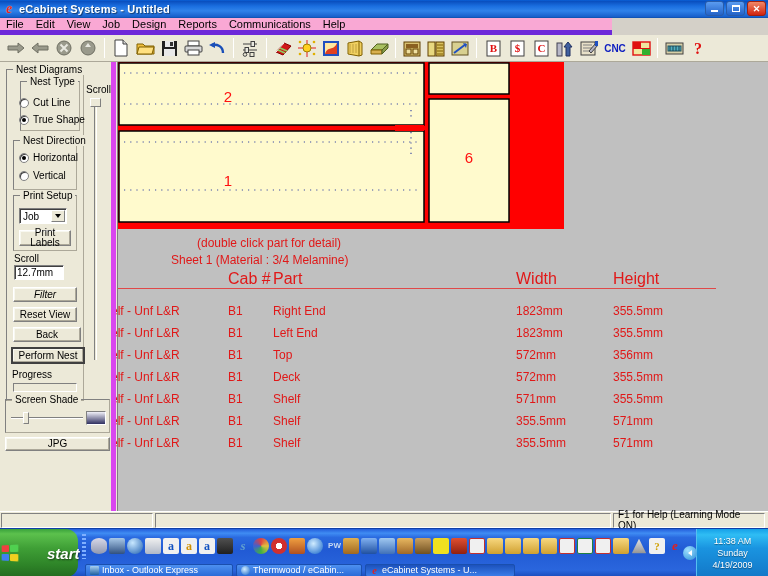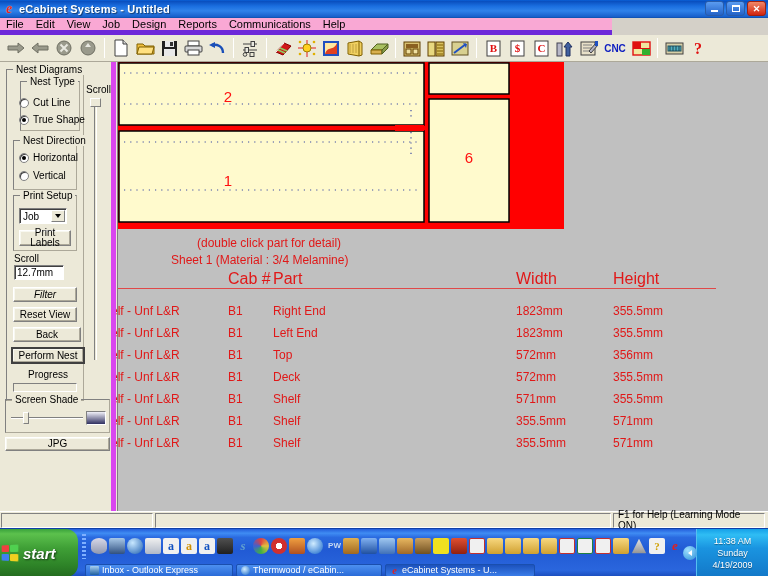--- a/index.html
+++ b/index.html
@@ -206,21 +206,21 @@
   
   .taskbar {
     position:absolute; left:0; top:528px; width:768px; height:48px;
     background: linear-gradient(to bottom,#245edb 0%,#3f8cf3 9%,#2a6ae0 18%,#215ad4 45%,#2a66dd 88%,#1c4fc0 100%);
     border-top:1px solid #1040a8;
   }
   .startbtn {
     position:absolute; left:0; top:0; width:78px; height:48px;
     background: linear-gradient(to bottom,#39a23b 0%,#5cc14d 10%,#3f9f36 40%,#2e8428 75%,#236b1f 100%);
     border-radius:0 12px 12px 0;
-    display:flex; align-items:center; padding-left:1px;
+    display:flex; align-items:center; padding-left:1px;gap:24px;
   }
   .startflag {
     width:17px; height:16px; flex:none; margin-right:5px;
     display:grid; grid-template-columns:1fr 1fr; grid-template-rows:1fr 1fr; gap:1.5px;
     transform: perspective(30px) rotateY(-12deg);
   }
   .startflag i { display:block; border-radius:1px; }
   .sf1{background:#f04040;} .sf2{background:#50d050;} .sf3{background:#4080f0;} .sf4{background:#f0d020;}
   .starttext {
     color:#fff; font-size:15px; font-style:italic; font-weight:bold;
@@ -536,21 +536,21 @@
     <div class="winbtn" style="left:19px; top:168px; width:52px; height:16px;">Print Labels</div>
 
     <div class="plainlabel" style="left:14px; top:191px;">Scroll</div>
     <div class="txtfield" style="left:14px; top:203px; width:50px; height:15px;">12.7mm</div>
 
     <div class="winbtn" style="left:13px; top:225px; width:64px; height:15px;font-style:italic;">Filter</div>
     <div class="winbtn" style="left:13px; top:245px; width:64px; height:15px;">Reset View</div>
     <div class="winbtn" style="left:13px; top:265px; width:68px; height:15px;">Back</div>
     <div class="winbtn default" style="left:11px; top:285px; width:74px; height:17px;">Perform Nest</div>
 
-    <div class="plainlabel" style="left:28px; top:307px;">Progress</div>
+    <div class="plainlabel" style="left:12px; top:307px;">Progress</div>
     <div class="progbar" style="left:13px; top:321px; width:64px; height:9px;"></div>
 
     <div class="plainlabel" style="left:86px; top:22px;">Scroll</div>
     <div class="scrolltrack" style="left:94px; top:36px; height:262px;"></div>
     <div class="scrollthumb" style="left:90px; top:36px;"></div>
 
     <div class="grp" style="left:5px; top:337px; width:105px; height:34px;">
       <span class="grp-label">Screen Shade</span>
     </div>
     <div class="sliderrail" style="left:11px; top:355px; width:72px;"></div>
@@ -712,21 +712,21 @@
       <span class="qi" style="background:linear-gradient(#e8e8e8,#909090);clip-path:polygon(50% 5%,95% 95%,5% 95%);"></span>
       <span class="qi" style="background:#f0f0f0;color:#d0a000;font:bold 11px 'Liberation Serif',serif;text-align:center;line-height:16px;">?</span>
       <span class="qi" style="color:#e02020;font:italic bold 13px 'Liberation Serif',serif;text-align:center;line-height:16px;">e</span>
     </div>
 
     <div class="tasks">
       <div class="task" style="width:148px;">
         <span class="ti" style="background:linear-gradient(#a8d0f0,#2060a0);"></span>
         <span class="tl">Inbox - Outlook Express</span>
       </div>
-      <div class="task" style="width:146px;">
+      <div class="task" style="width:126px;">
         <span class="ti" style="background:radial-gradient(circle at 40% 35%,#d0ecff,#1464c8);border-radius:50%;"></span>
         <span class="tl">Thermwood / eCabin...</span>
       </div>
       <div class="task active" style="width:150px;">
         <span class="ti" style="background:none;color:#e02020;font:italic bold 10px 'Liberation Serif',serif;line-height:9px;text-align:center;">e</span>
         <span class="tl">eCabinet Systems - U...</span>
       </div>
     </div>
 
     <div class="tray">

